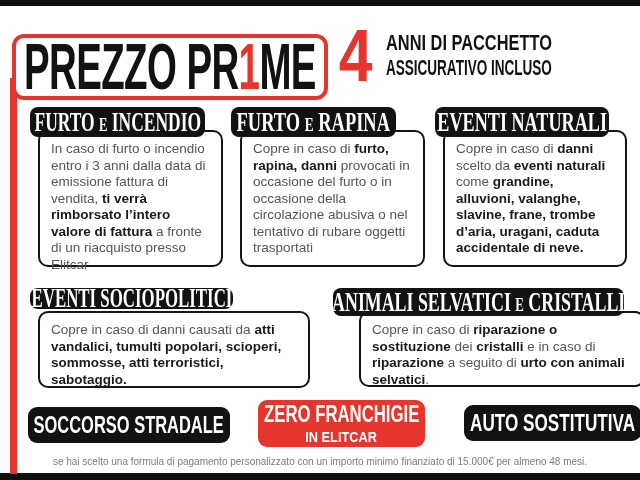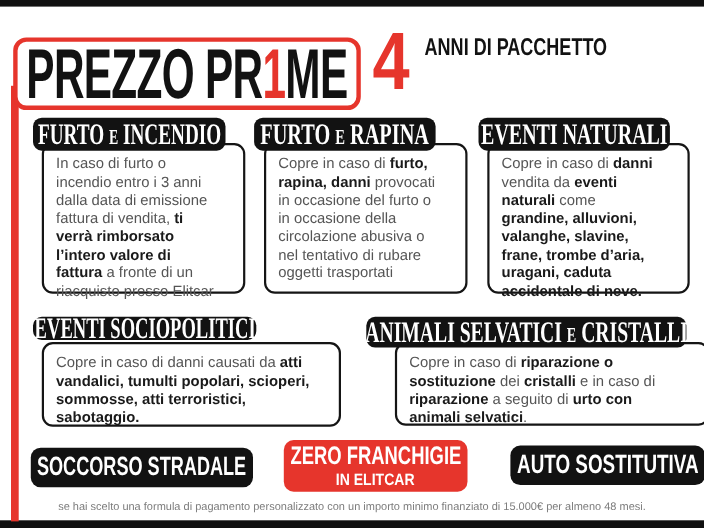--- a/index.html
+++ b/index.html
@@ -60,21 +60,21 @@
     display:flex;align-items:center;justify-content:center;color:#ffffff;font-family:Liberation Serif, serif;
   }
   .chdr span.t{
     display:inline-block;white-space:nowrap;
     font-weight:bold;font-size:27px;line-height:1;color:#ffffff;
   }
   .chdr .sm{font-size:0.72em}
   .cbody{
     position:absolute;z-index:2;background:#ffffff;
     border:2px solid #151515;border-radius:10px;
-    padding:9px 26px 6px 11px;
+    padding:9px 10px 6px 11px;
   }
   .cbody p{
     font-size:13.5px;line-height:16.5px;color:var(--body-gray);
   }
   .cbody p .b{font-weight:bold;color:var(--body-bold)}
 
   
   .badge{
     position:absolute;border-radius:9px;display:flex;flex-direction:column;
     align-items:center;justify-content:center;z-index:2;
@@ -109,20 +109,23 @@
 </div>
 
 <div class="bigfour">
   <span class="fitx" style="transform: scaleX(0.82);">4</span>
 </div>
 
 <div class="tagline">
   <div class="tl">
     <span class="fitx og-l" style="transform: scaleX(0.744395);">ANNI DI PACCHETTO</span>
   </div>
+  <div class="tl">
+    <span class="fitx og-l" style="transform: scaleX(0.614815);">ASSICURATIVO INCLUSO</span>
+  </div>
 </div>
 
 <section class="card" style="left:30px;top:107px">
   <div class="chdr" style="width:175px;height:30px">
     <span class="t fitx" style="transform: scaleX(0.646825);"><span>FURTO </span><span class="sm">E</span><span> INCENDIO</span></span>
   </div>
   <div class="cbody" style="left:8px;top:23px;width:185px;height:137px;position:absolute">
     <p><span>In caso di furto o incendio entro i 3 anni dalla data di emissione fattura di vendita, </span><span class="b">ti verrà rimborsato l’intero valore di fattura</span><span> a fronte di un riacquisto presso Elitcar</span></p>
   </div>
 </section>
@@ -134,21 +137,21 @@
   <div class="cbody" style="left:9px;top:23px;width:185px;height:137px;position:absolute">
     <p><span>Copre in caso di </span><span class="b">furto, rapina, danni</span><span> provocati in occasione del furto o in occasione della circolazione abusiva o nel tentativo di rubare oggetti trasportati</span></p>
   </div>
 </section>
 
 <section class="card" style="left:435px;top:107px">
   <div class="chdr" style="width:174px;height:30px">
     <span class="t fitx" style="transform: scaleX(0.672199);"><span>EVENTI NATURALI</span></span>
   </div>
   <div class="cbody" style="left:8px;top:23px;width:184px;height:137px;position:absolute">
-    <p><span>Copre in caso di </span><span class="b">danni</span><span> vendita da </span><span class="b">eventi naturali</span><span> come </span><span class="b">grandine, alluvioni, valanghe, slavine, frane, trombe d’aria, uragani, caduta accidentale di neve.</span></p>
+    <p><span>Copre in caso di </span><span class="b">danni</span><span> scelto da </span><span class="b">eventi naturali</span><span> come </span><span class="b">grandine, alluvioni, valanghe, slavine, frane, trombe d’aria, uragani, caduta accidentale di neve.</span></p>
   </div>
 </section>
 
 <section class="card" style="left:30px;top:288px">
   <div class="chdr" style="width:203px;height:21px">
     <span class="t fitx" style="transform: scaleX(0.624183);"><span>EVENTI SOCIOPOLITICI</span></span>
   </div>
   <div class="cbody" style="left:8px;top:23px;width:272px;height:77px;position:absolute">
     <p><span>Copre in caso di danni causati da </span><span class="b">atti vandalici, tumulti popolari, scioperi, sommosse, atti terroristici, sabotaggio.</span></p>
   </div>

